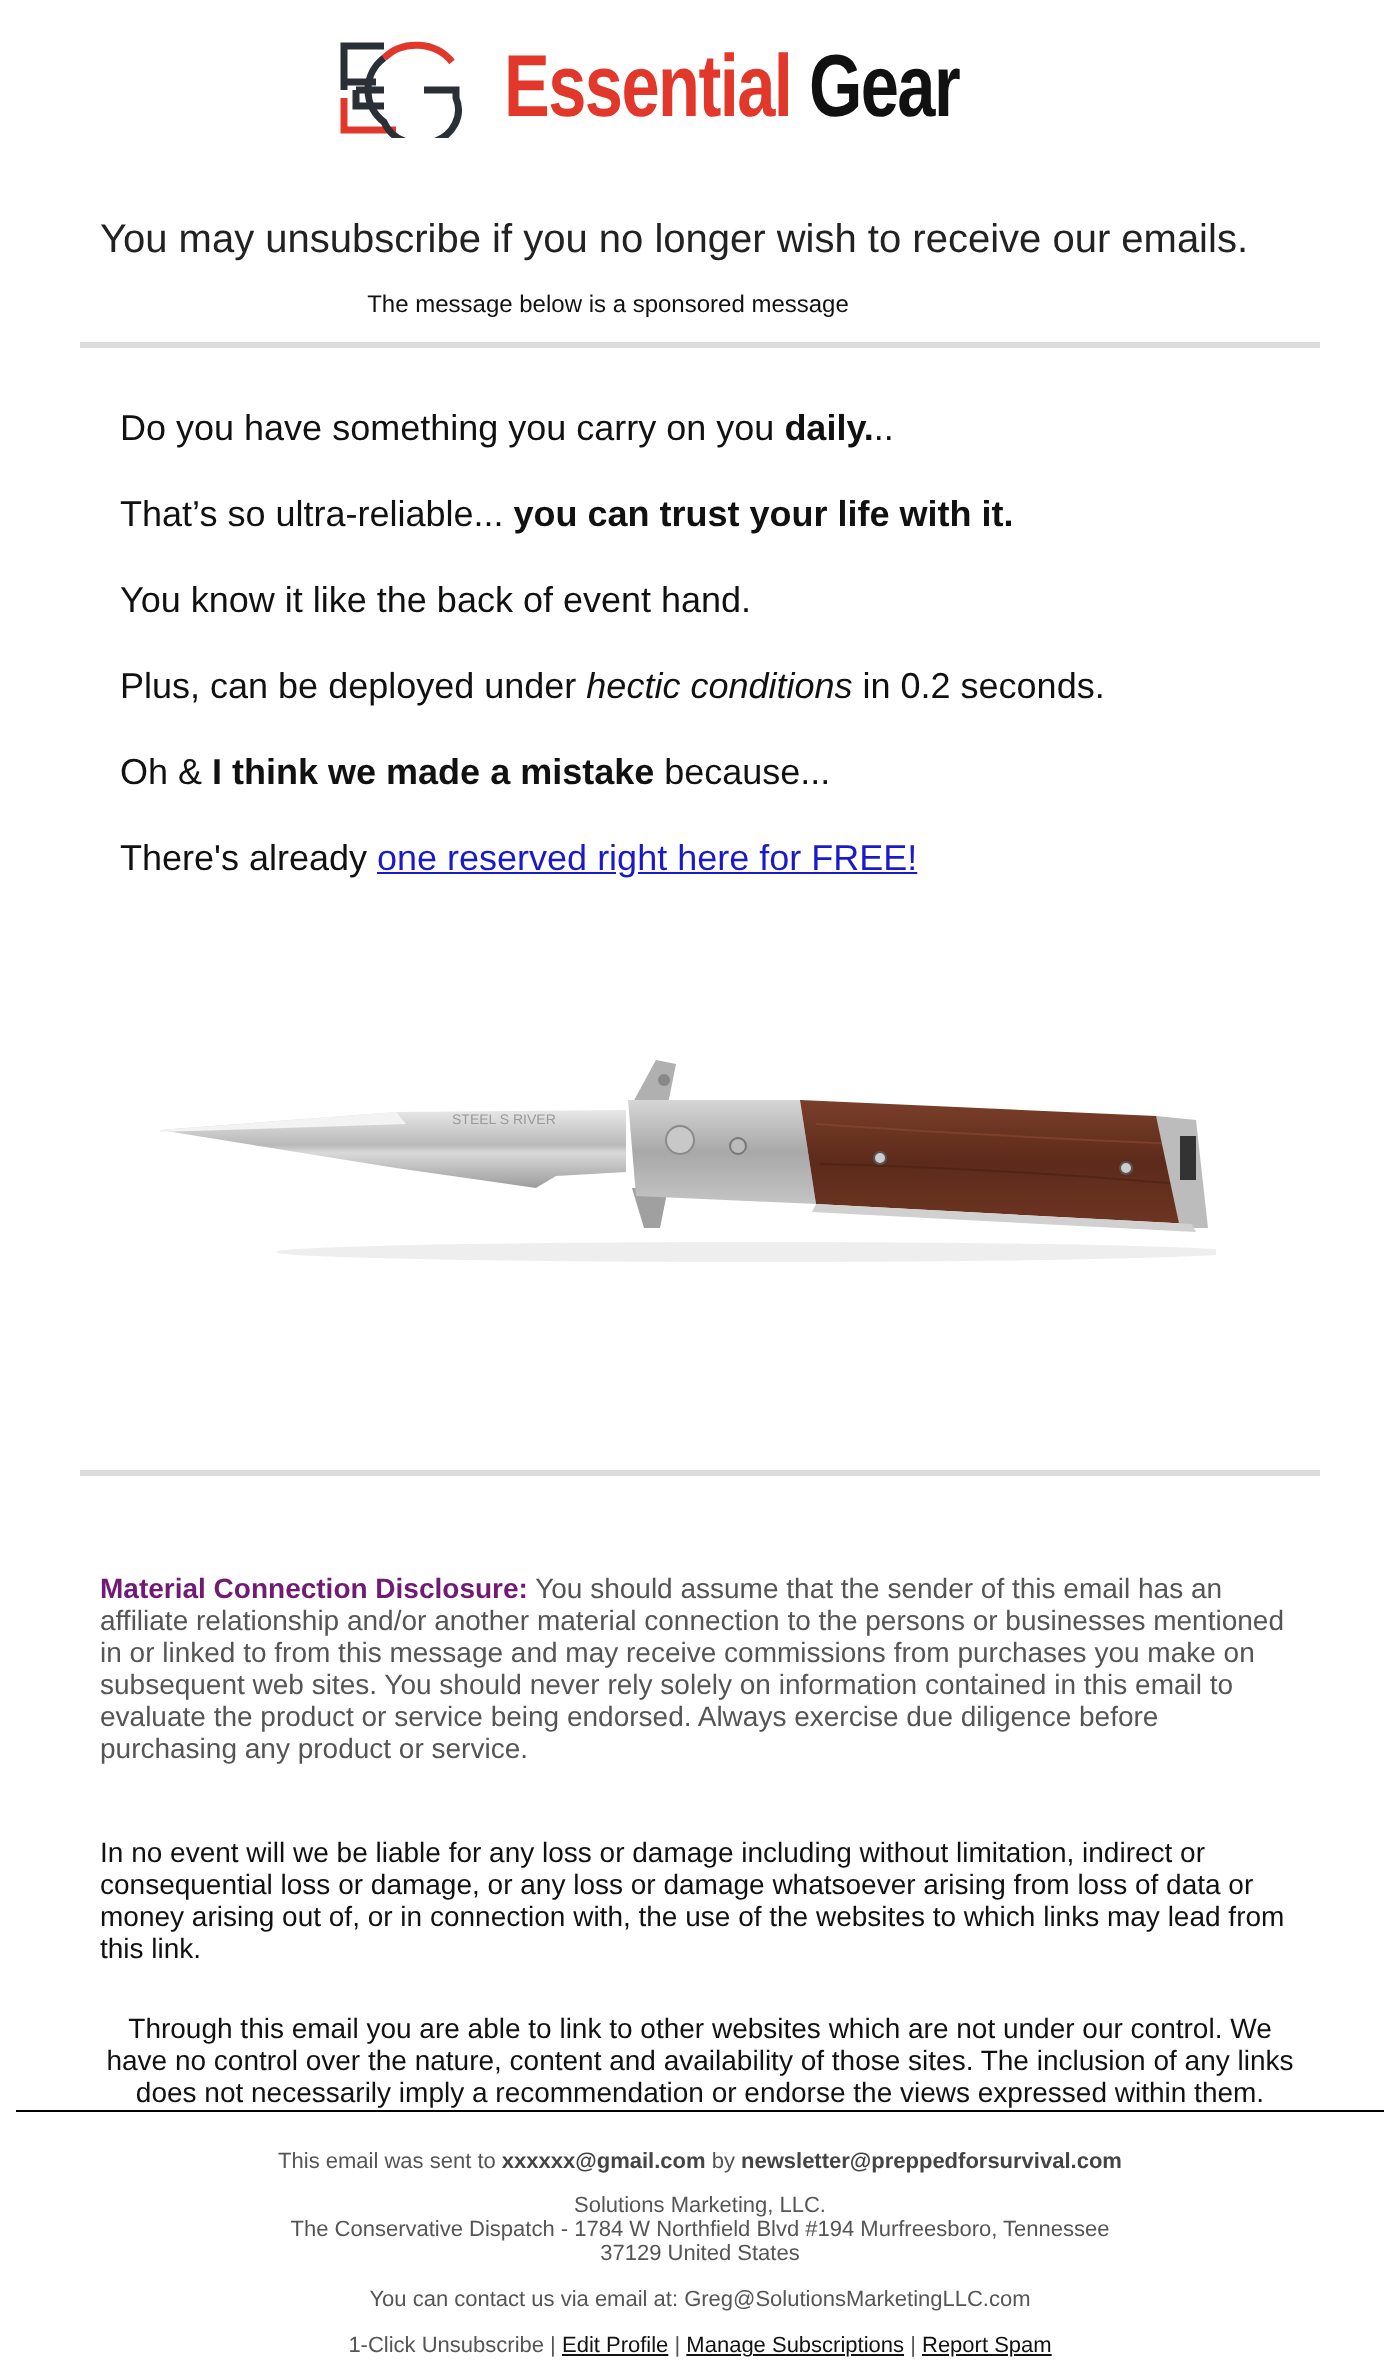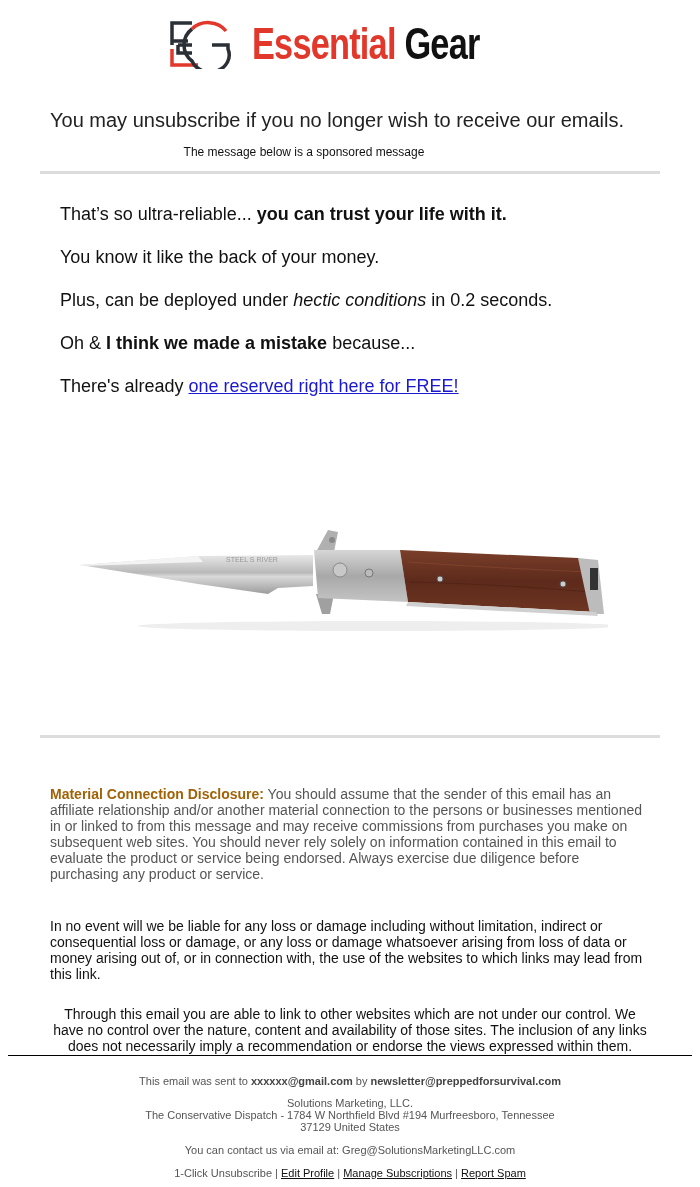--- a/index.html
+++ b/index.html
@@ -18,21 +18,21 @@
 
     .divider-gray { position: absolute; left: 40px; width: 620px; height: 3px; background: #dcdcdc; }
 
     .main { position: absolute; top: 203px; left: 60px; width: 580px; font-size: 18px; line-height: 22px; color: #111; }
     .main p { margin-bottom: 21px; }
     .main a { color: #1a1acc; text-decoration: underline; margin-top: 12px; }
 
     .knife { position: absolute; top: 522px; left: 78px; width: 530px; height: 120px; }
 
     .disclosure { position: absolute; top: 786px; left: 50px; width: 600px; font-size: 14px; line-height: 16px; color: #555; }
-    .disclosure b { color: #a16207; margin-top: 28px; }
+    .disclosure b { color: #701a75; margin-top: 28px; }
 
     .legal { position: absolute; left: 50px; width: 600px; font-size: 14px; line-height: 16px; color: #111; }
 
     .divider-black { position: absolute; top: 1055px; left: 8px; width: 684px; height: 1px; background: #000; }
 
     .footer { position: absolute; left: 0; width: 700px; text-align: center; font-size: 11px; line-height: 12px; color: #555; }
     .footer b { color: #444; }
     .footer a { color: #111; text-decoration: underline; }
   </style>
 </head>
@@ -57,23 +57,26 @@
   </div>
 </div>
 
 <div class="unsub-note">You may unsubscribe if you no longer wish to receive our emails.</div>
 <div class="sponsored">The message below is a sponsored message</div>
 
 <div class="divider-gray" style="top:171px;"></div>
 
 <div class="main">
   <p>
+    <span>Do you have something you carry on you </span><b>daily.</b><span>..</span>
+  </p>
+  <p>
     <span>That’s so ultra-reliable... </span><b>you can trust your life with it.</b>
   </p>
-  <p>You know it like the back of your money.</p>
+  <p>You know it like the back of event hand.</p>
   <p>
     <span>Plus, can be deployed under </span><i>hectic conditions</i><span> in 0.2 seconds.</span>
   </p>
   <p>
     <span>Oh &amp; </span><b>I think we made a mistake</b><span> because...</span>
   </p>
   <p>
     <span>There's already </span><a href="#">one reserved right here for FREE!</a>
   </p>
 </div>

